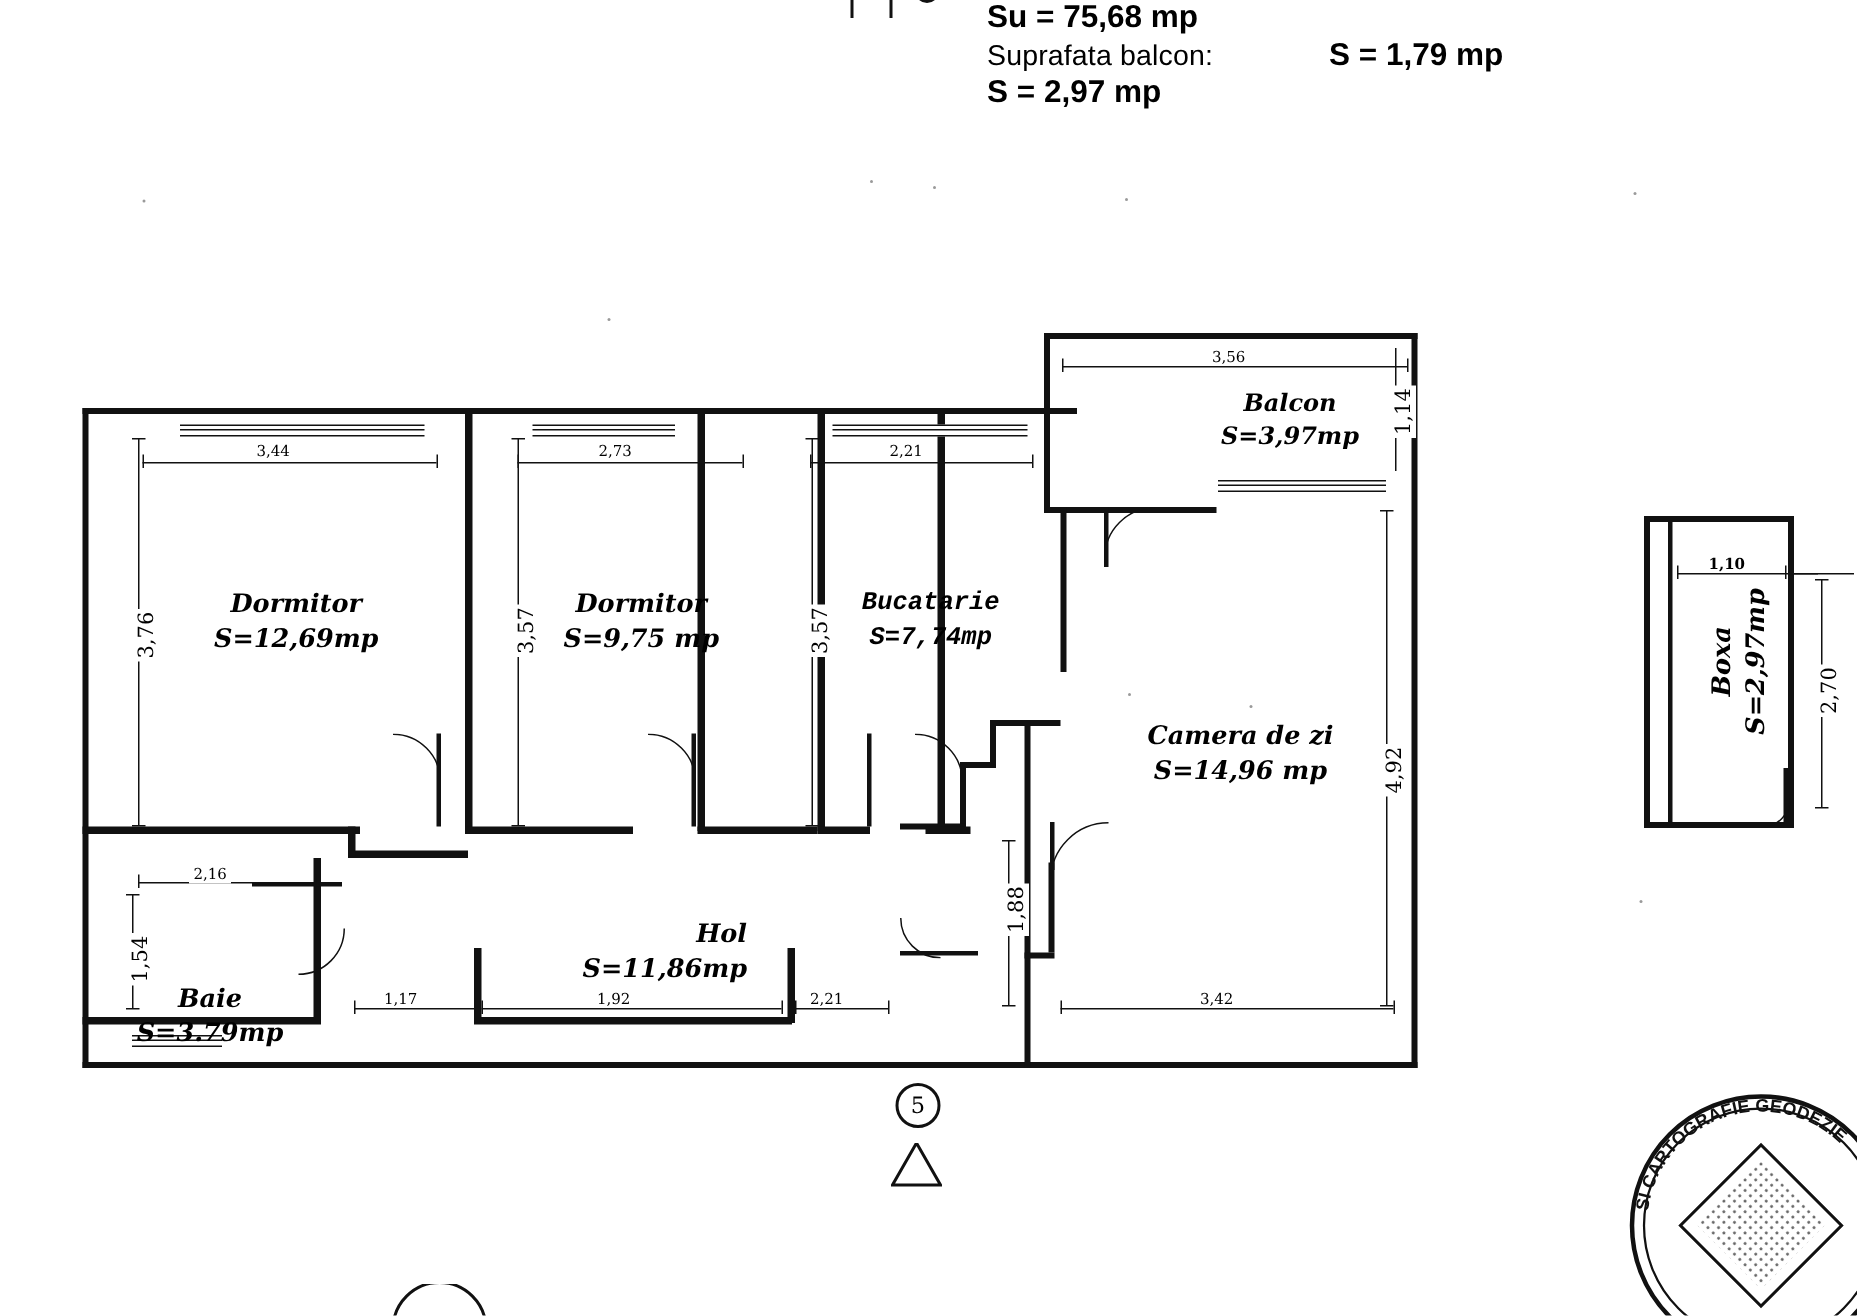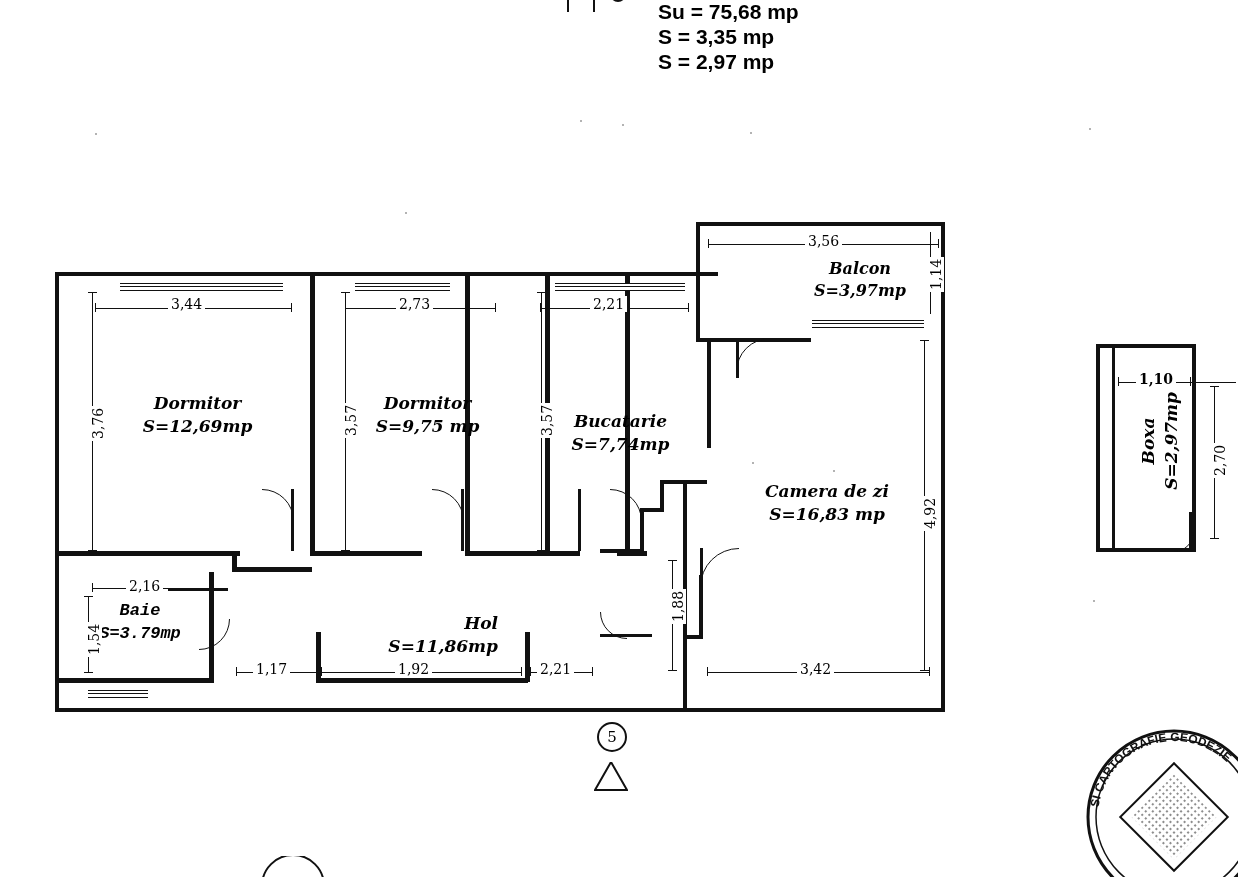--- a/index.html
+++ b/index.html
@@ -18,21 +18,21 @@
   .h{height:3px;}
   .v{width:3px;}
 
   
   .rlabel{position:absolute;font-family:"DejaVu Serif",serif;font-style:italic;
           font-weight:bold;font-size:17px;text-align:center;line-height:1.35;
           white-space:nowrap;color:#000;}
   .rlabel .s{display:block;}
 
   
-  .dim{position:absolute;font-family:"DejaVu Serif",serif;font-size:14px;
+  .dim{position:absolute;font-family:"DejaVu Serif",serif;font-size:10px;
        color:#000;background:#fff;padding:0 3px;white-space:nowrap;}
   .dimv{position:absolute;font-family:"DejaVu Serif",serif;font-size:14px;
         color:#000;background:#fff;padding:0 2px;white-space:nowrap;
         transform:rotate(-90deg);transform-origin:left top;}
 
   
   .dline{position:absolute;height:1px;background:#111;}
   .dlinev{position:absolute;width:1px;background:#111;}
   .tick{position:absolute;width:1px;height:9px;background:#111;}
   .tickh{position:absolute;height:1px;width:9px;background:#111;}
@@ -64,21 +64,22 @@
 </head>
 <body>
 
 <div class="sheet">
 
   <div class="legend">
     <div class="row">
       <span class="val">Su = 75,68 mp</span>
     </div>
     <div class="row">
-      <span class="val">S = 3,35 mp</span>
+      <span class="lbl">Suprafata balcon:</span>
+      <span class="val">S = 1,79 mp</span>
     </div>
     <div class="row">
       <span class="val">S = 2,97 mp</span>
     </div>
   </div>
 
   <svg class="frag" style="left:560px;top:-14px;" width="70" height="28">
     <path d="M8,26 L8,2 M2,10 L8,2 L14,10" stroke="#111" stroke-width="2" fill="none"></path>
     <path d="M34,26 L34,2 M28,10 L34,2 L40,10" stroke="#111" stroke-width="2" fill="none"></path>
     <circle cx="58" cy="8" r="7" stroke="#111" stroke-width="2" fill="none"></circle>
@@ -155,41 +156,41 @@
   <div class="rlabel" style="left:115px;top:392px;width:165px;">
     <span>Dormitor</span>
     <span class="s">S=12,69mp</span>
   </div>
 
   <div class="rlabel" style="left:345px;top:392px;width:165px;">
     <span>Dormitor</span>
     <span class="s">S=9,75  mp</span>
   </div>
 
-  <div class="rlabel" style="left:548px;top:410px;width:145px;">
+  <div class="rlabel" style="left:548px;top:392px;width:145px;font-family:Liberation Mono, monospace;">
     <span>Bucatarie</span>
     <span class="s">S=7,74mp</span>
   </div>
 
   <div class="rlabel" style="left:722px;top:480px;width:210px;">
     <span>Camera de zi</span>
-    <span class="s">S=16,83  mp</span>
+    <span class="s">S=14,96  mp</span>
   </div>
 
   <div class="rlabel" style="left:770px;top:258px;width:180px;font-size:16px;">
     <span>Balcon</span>
     <span class="s">S=3,97mp</span>
   </div>
 
   <div class="rlabel" style="left:348px;top:612px;width:150px;text-align:right;">
     <span>Hol</span>
     <span class="s">S=11,86mp</span>
   </div>
 
-  <div class="rlabel" style="left:70px;top:600px;width:140px;font-family:Liberation Mono, monospace;">
+  <div class="rlabel" style="left:70px;top:655px;width:140px;">
     <span>Baie</span>
     <span class="s">S=3.79mp</span>
   </div>
 
   <div class="dline" style="left:95px;top:308px;width:196px;"></div>
   <div class="tick" style="left:95px;top:303px;"></div>
   <div class="tick" style="left:291px;top:303px;"></div>
   <div class="dim" style="left:168px;top:296px;">3,44</div>
 
   <div class="dline" style="left:345px;top:308px;width:150px;"></div>

